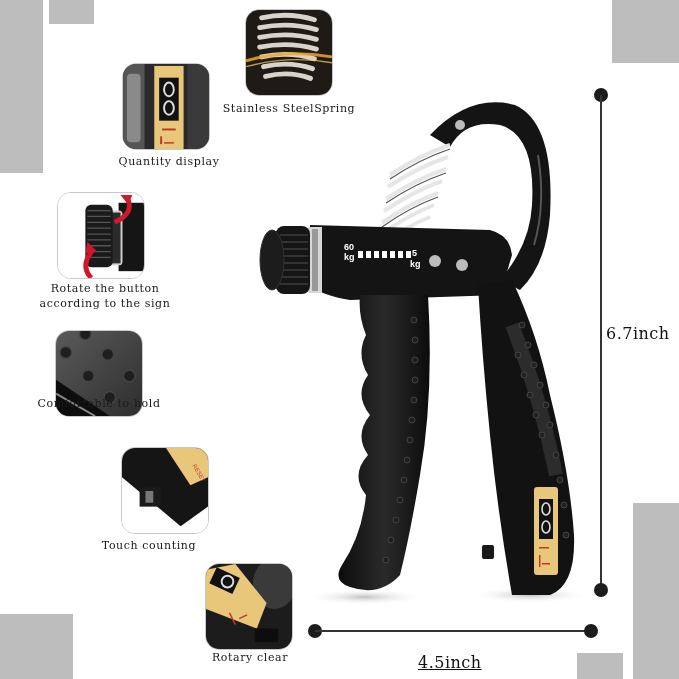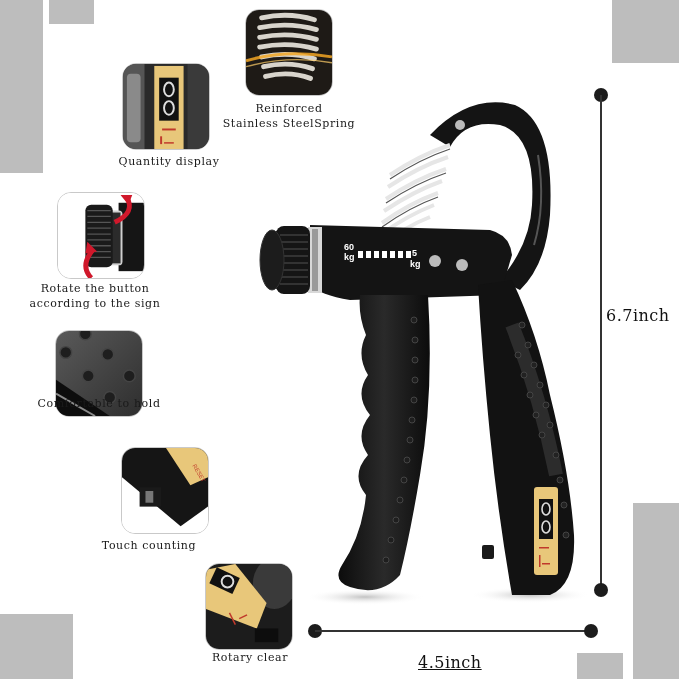--- a/index.html
+++ b/index.html
@@ -53,21 +53,20 @@
       <path d="M14 38 Q44 32 72 40"></path>
       <path d="M16 48 Q44 42 70 50"></path>
       <path d="M18 58 Q44 52 68 60"></path>
       <path d="M20 68 Q44 62 66 70"></path>
     </g>
     <path d="M0 52 Q40 40 88 48" stroke="#f2a623" stroke-width="3" fill="none" opacity="0.85"></path>
     <path d="M0 58 Q44 46 88 54" stroke="#ffcf6a" stroke-width="1.5" fill="none" opacity="0.7"></path>
   </svg>
 </div>
 <div class="label" style="left:218px;top:101px;width:142px;">
-  <div>Reinforced</div>
   <div>Stainless SteelSpring</div>
 </div>
 
 <div class="thumb" style="left:57px;top:192px;">
   <svg viewBox="0 0 88 87">
     <rect width="88" height="87" fill="#ffffff"></rect>
     <rect x="62" y="10" width="26" height="70" fill="#151515"></rect>
     <rect x="50" y="18" width="16" height="56" rx="4" fill="#cfcfcf"></rect>
     <rect x="54" y="20" width="10" height="52" fill="#2b2b2b"></rect>
     <rect x="28" y="12" width="28" height="64" rx="6" fill="#1a1a1a"></rect>
@@ -81,21 +80,21 @@
       <line x1="30" y1="54" x2="54" y2="54"></line>
         <line x1="30" y1="60" x2="54" y2="60"></line>
       <line x1="30" y1="66" x2="54" y2="66"></line>
     </g>
     <path d="M58 30 Q80 20 70 4" stroke="#d0182b" stroke-width="5" fill="none"></path>
     <polygon points="64,2 76,2 72,12" fill="#d0182b"></polygon>
     <path d="M36 58 Q22 74 34 87" stroke="#d0182b" stroke-width="5" fill="none"></path>
     <polygon points="30,50 40,60 28,62" fill="#d0182b"></polygon>
   </svg>
 </div>
-<div class="label" style="left:20px;top:281px;width:150px;">
+<div class="label" style="left:30px;top:281px;width:150px;">
   <div>Rotate the button</div>
   <div>according to the sign</div>
 </div>
 
 <div class="thumb" style="left:55px;top:330px;">
   <svg viewBox="0 0 88 87">
     <defs>
       <linearGradient id="gg" x1="0" y1="0" x2="1" y2="1">
         <stop offset="0" stop-color="#5a5a5a"></stop>
           <stop offset="1" stop-color="#2e2e2e"></stop>
@@ -263,18 +262,18 @@
   <rect x="289" y="452" width="10" height="1.5" fill="#c0392b"></rect>
   <rect x="289" y="460" width="1.5" height="12" fill="#c0392b"></rect>
   <rect x="292" y="468" width="8" height="1.5" fill="#c0392b"></rect>
 
   <rect x="232" y="450" width="12" height="14" rx="2" fill="#1a1a1a"></rect>
 </svg>
 
 <div class="dot" style="left:594px;top:88px;"></div>
 <div class="vline" style="left:600px;top:95px;height:495px;"></div>
 <div class="dot" style="left:594px;top:583px;"></div>
-<div class="dim-text" style="left:606px;top:306px;">6.7inch</div>
+<div class="dim-text" style="left:606px;top:324px;">6.7inch</div>
 
 <div class="dot" style="left:308px;top:624px;"></div>
 <div class="hline" style="left:315px;top:630px;width:276px;"></div>
 <div class="dot" style="left:584px;top:624px;"></div>
 <div class="dim-text" style="left:418px;top:653px;text-decoration:underline;">4.5inch</div>
 
 </body></html>

